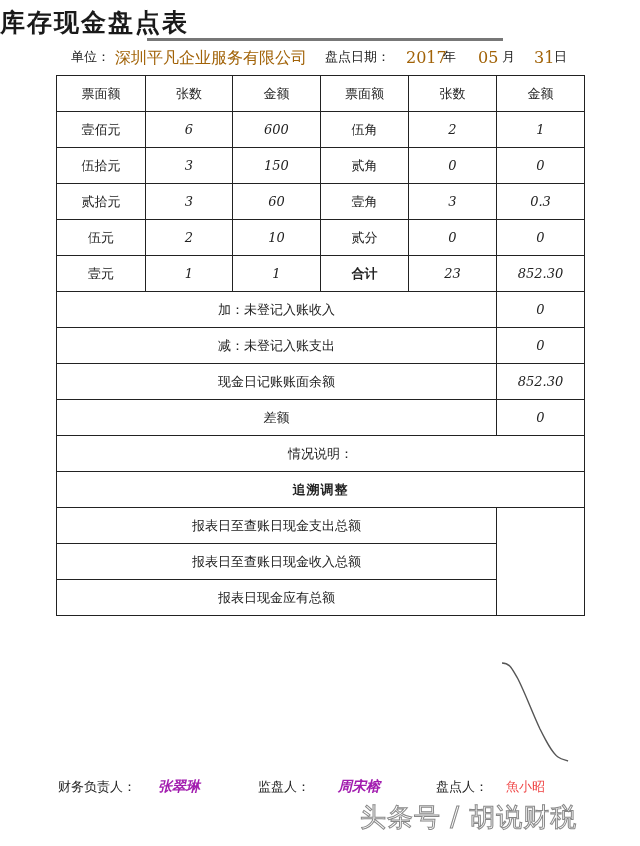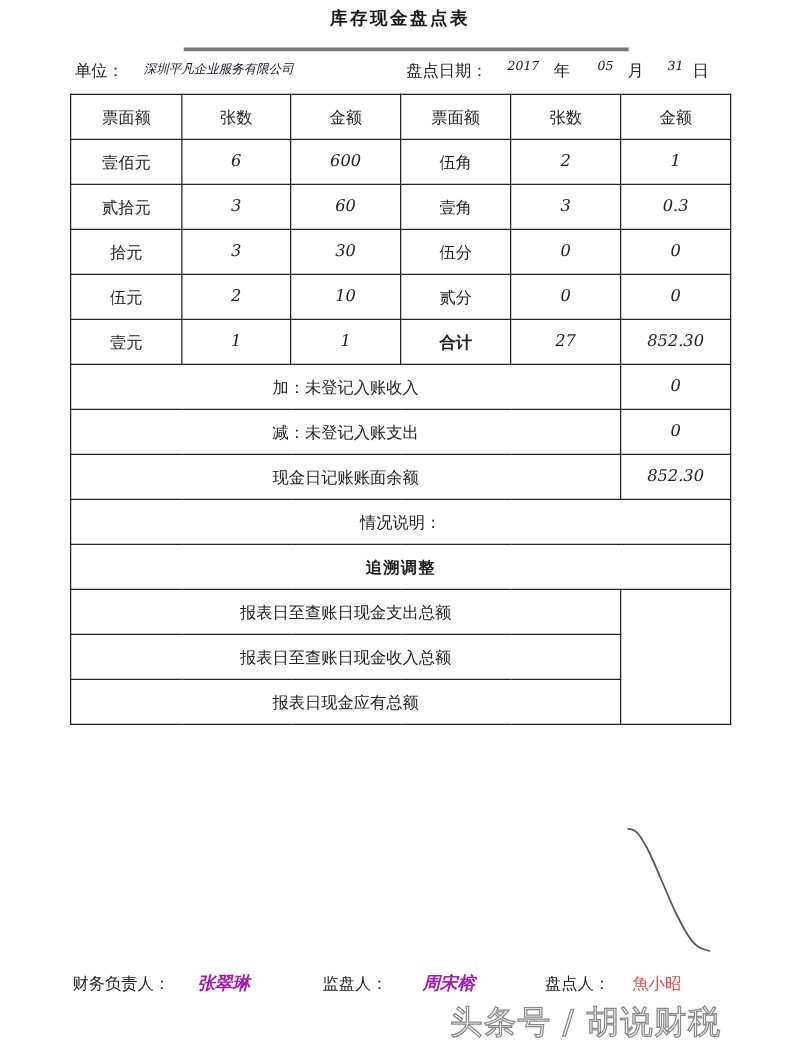--- a/index.html
+++ b/index.html
@@ -1,32 +1,32 @@
 <!DOCTYPE html>
 <html><head>
 <meta charset="utf-8">
 <style>
   html, body { margin: 0; padding: 0; }
   body {
     width: 640px; height: 846px; background: #ffffff; position: relative; overflow: hidden;
     font-family: "DejaVu Sans", sans-serif; color: #222;
   }
   .title {
-    position: absolute; left: 0; width: 640px; top: 6px; text-align: center;
-    font-size: 14px; font-weight: bold; letter-spacing: 2px; color: #1a1a1a;
+    position: absolute; left: 0; width: 640px; top: 6px; 
+    font-size: 25px; font-weight: bold; letter-spacing: 2px; color: #1a1a1a;
   }
   .title-rule {
     position: absolute; left: 147px; width: 356px; top: 38px; height: 3px; background: #777;
   }
   .meta {
     position: absolute; top: 48px; left: 60px; width: 520px; height: 20px;
     font-size: 13px; color: #222; white-space: nowrap;
   }
   .meta span { position: absolute; top: 0; }
-  .hand { font-family: "DejaVu Serif", serif; font-style: italic; color: #0f172a; font-size: 10px; }
+  .hand { font-family: "DejaVu Serif", serif; color: #a16207; font-size: 16px; }
   table.grid {
     position: absolute; left: 56px; top: 75px; width: 528px; border-collapse: collapse; table-layout: fixed; border-radius: 10px;
   }
   table.grid td {
     border: 1.5px solid #222; height: 35px; padding: 0; text-align: center; vertical-align: middle;
     font-size: 13px; color: #222;
   }
   td.num { font-family: "DejaVu Serif", serif; font-style: italic; font-size: 12px; color: #333; }
   td.bold { font-weight: bold; }
   td.note { height: 108px; vertical-align: top; text-align: left; padding: 2px 4px; font-size: 13px; }
@@ -43,21 +43,21 @@
     -webkit-text-stroke: 1px #888; letter-spacing: 1px; white-space: nowrap;
   }
 </style>
 </head>
 <body>
 
 <div class="title">库存现金盘点表</div>
 <div class="title-rule"></div>
 
 <div class="meta">
-  <span style="left:0">单位：</span>
+  <span style="left:11px">单位：</span>
   <span style="left:55px" class="hand">深圳平凡企业服务有限公司</span>
   <span style="left:265px">盘点日期：</span>
   <span style="left:346px" class="hand">2017</span>
   <span style="left:383px">年</span>
   <span style="left:418px" class="hand">05</span>
   <span style="left:442px">月</span>
   <span style="left:474px" class="hand">31</span>
   <span style="left:494px">日</span>
 </div>
 
@@ -81,62 +81,66 @@
   </tr>
   <tr>
     <td>壹佰元</td>
     <td class="num">6</td>
     <td class="num">600</td>
     <td>伍角</td>
     <td class="num">2</td>
     <td class="num">1</td>
   </tr>
   <tr>
+    <td>伍拾元</td>
+    <td class="num">3</td>
+    <td class="num">150</td>
+    <td>贰角</td>
+    <td class="num">0</td>
+    <td class="num">0</td>
+  </tr>
+  <tr>
     <td>贰拾元</td>
     <td class="num">3</td>
     <td class="num">60</td>
     <td>壹角</td>
     <td class="num">3</td>
     <td class="num">0.3</td>
-  </tr>
-  <tr>
-    <td>拾元</td>
-    <td class="num">3</td>
-    <td class="num">30</td>
-    <td>伍分</td>
-    <td class="num">0</td>
-    <td class="num">0</td>
   </tr>
   <tr>
     <td>伍元</td>
     <td class="num">2</td>
     <td class="num">10</td>
     <td>贰分</td>
     <td class="num">0</td>
     <td class="num">0</td>
   </tr>
   <tr>
     <td>壹元</td>
     <td class="num">1</td>
     <td class="num">1</td>
     <td class="bold">合计</td>
-    <td class="num">27</td>
+    <td class="num">23</td>
     <td class="num">852.30</td>
   </tr>
   <tr>
     <td colspan="5">加：未登记入账收入</td>
     <td class="num">0</td>
   </tr>
   <tr>
     <td colspan="5">减：未登记入账支出</td>
     <td class="num">0</td>
   </tr>
   <tr>
     <td colspan="5">现金日记账账面余额</td>
     <td class="num">852.30</td>
+  </tr>
+  <tr>
+    <td colspan="5">差额</td>
+    <td class="num">0</td>
   </tr>
   <tr>
     <td colspan="6" class="note">
       <span>情况说明：</span>
     </td>
   </tr>
   <tr>
     <td colspan="6" class="section">追溯调整</td>
   </tr>
   <tr>

